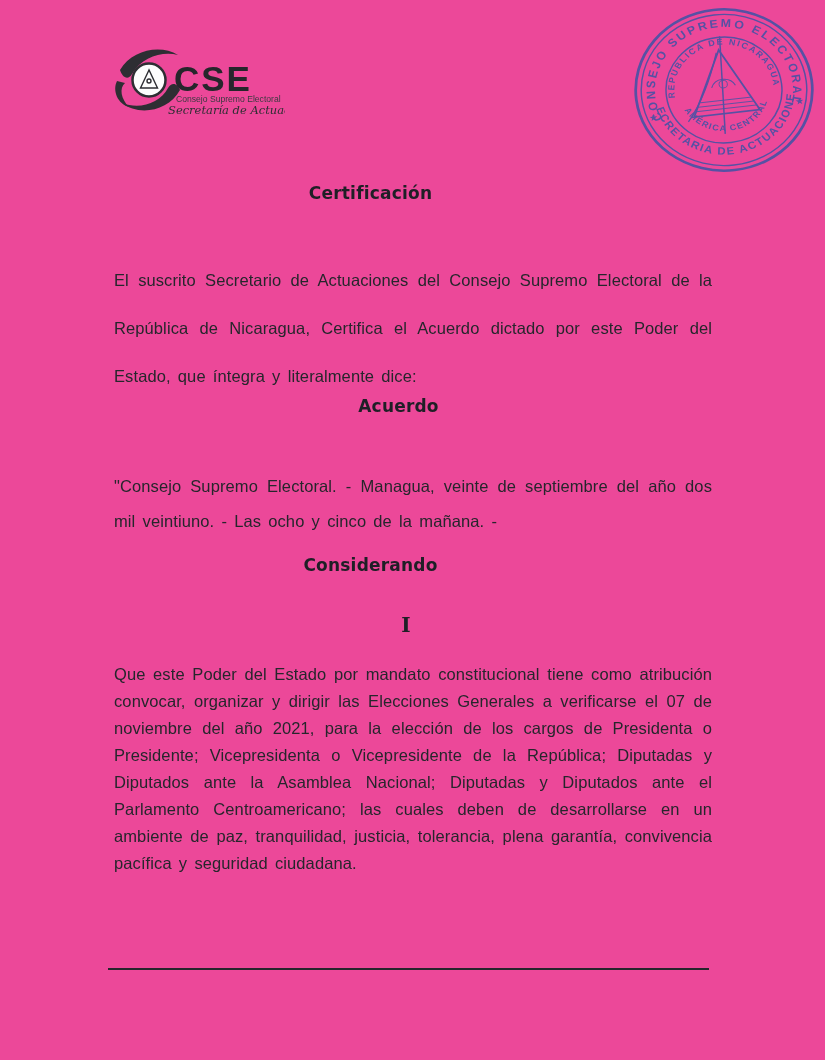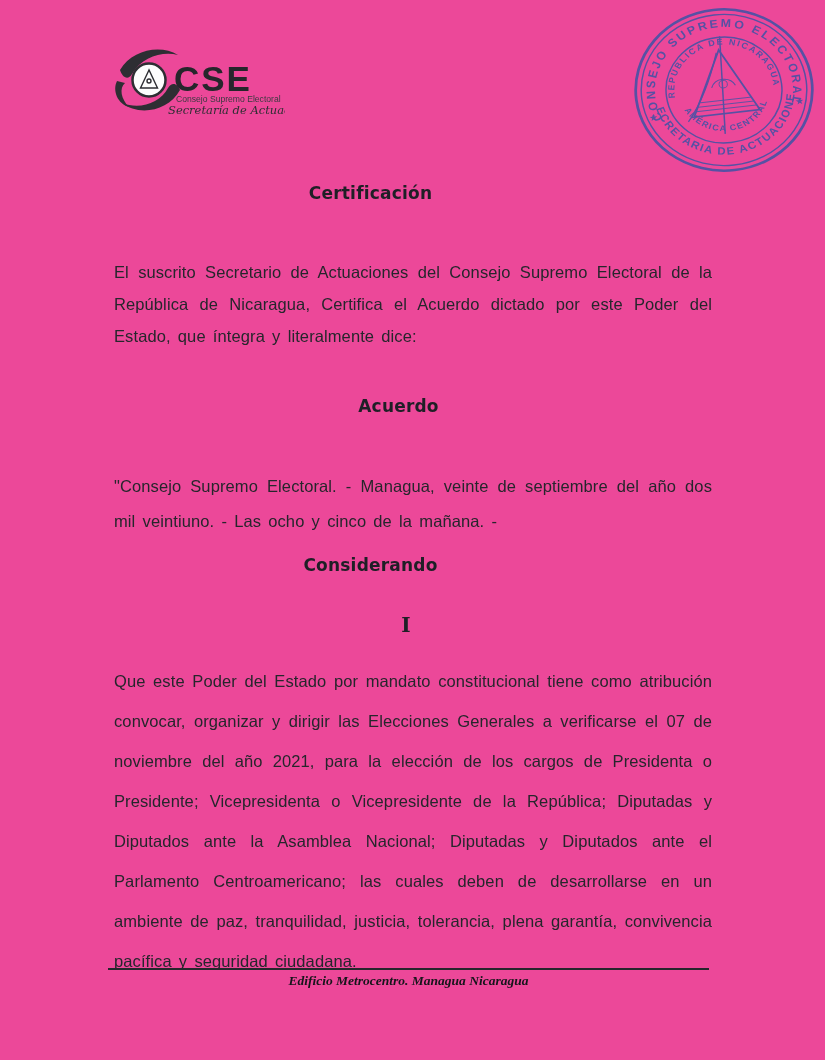--- a/index.html
+++ b/index.html
@@ -27,27 +27,27 @@
   .title{top:183px;}
   .h-acuerdo{top:396px;padding-left:28px;}
   .h-considerando{top:555px;}
   .numeral{
     position:absolute;left:0;width:812px;text-align:center;top:613px;
     font-family:"DejaVu Serif", serif;font-weight:bold;font-size:20px;color:#1f1f26;
   }
   
   .para{
     position:absolute;left:114px;width:598px;
-    font-size:16.5px;line-height:32px;
+    font-size:16.5px;line-height:48px;
     text-align:justify;color:#26262c;
     letter-spacing:.1px;word-spacing:2.5px;
   }
   .p-intro{top:239px;}
   .p-acuerdo{top:452px;line-height:35px;}
-  .p-considerando{top:644px;line-height:40px;}
+  .p-considerando{top:644px;line-height:27px;}
   
   .footer-rule{
     position:absolute;left:108px;top:968px;width:601px;height:2px;
     background:#26262c;
   }
   .footer-text{
     position:absolute;left:108px;top:973px;width:601px;
     text-align:center;
     font-family:"Liberation Serif", serif;
     font-style:italic;font-weight:bold;
@@ -131,16 +131,15 @@
   <p class="para p-acuerdo">"Consejo Supremo Electoral. - Managua, veinte de septiembre del año dos mil veintiuno. - Las ocho y cinco de la mañana. -</p>
 
   <div class="heading h-considerando">Considerando</div>
 
   <div class="numeral">I</div>
 
   <p class="para p-considerando">Que este Poder del Estado por mandato constitucional tiene como atribución convocar, organizar y dirigir las Elecciones Generales a verificarse el 07 de noviembre del año 2021, para la elección de los cargos de Presidenta o Presidente; Vicepresidenta o Vicepresidente de la República; Diputadas y Diputados ante la Asamblea Nacional; Diputadas y Diputados ante el Parlamento Centroamericano; las cuales deben de desarrollarse en un ambiente de paz, tranquilidad, justicia, tolerancia, plena garantía, convivencia pacífica y seguridad ciudadana.</p>
 
   <div class="footer-rule"></div>
   <div class="footer-text">
-    <div>Edificio Metrocentro. Managua Nicaragua</div>
   </div>
 
 </div>
 
 </body></html>

